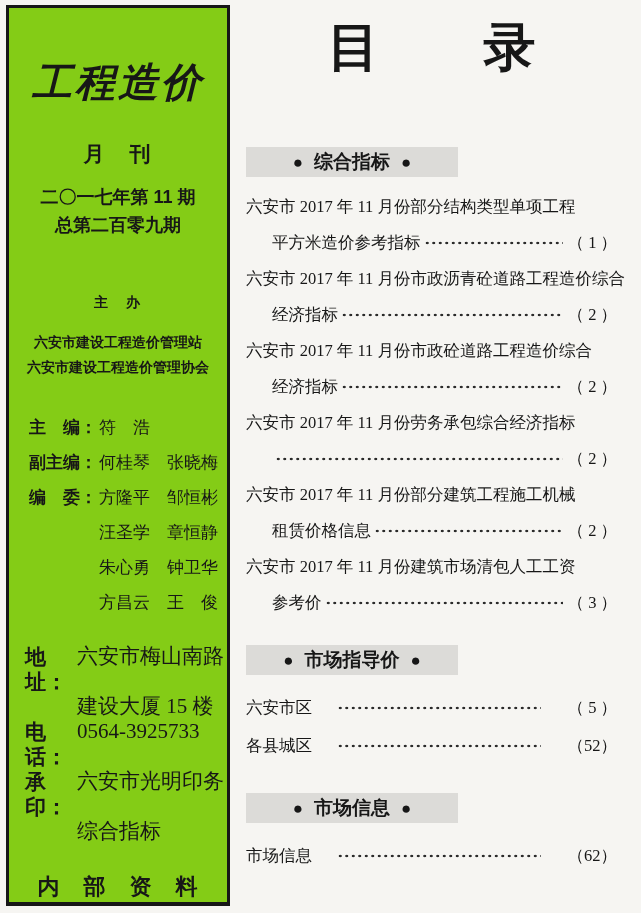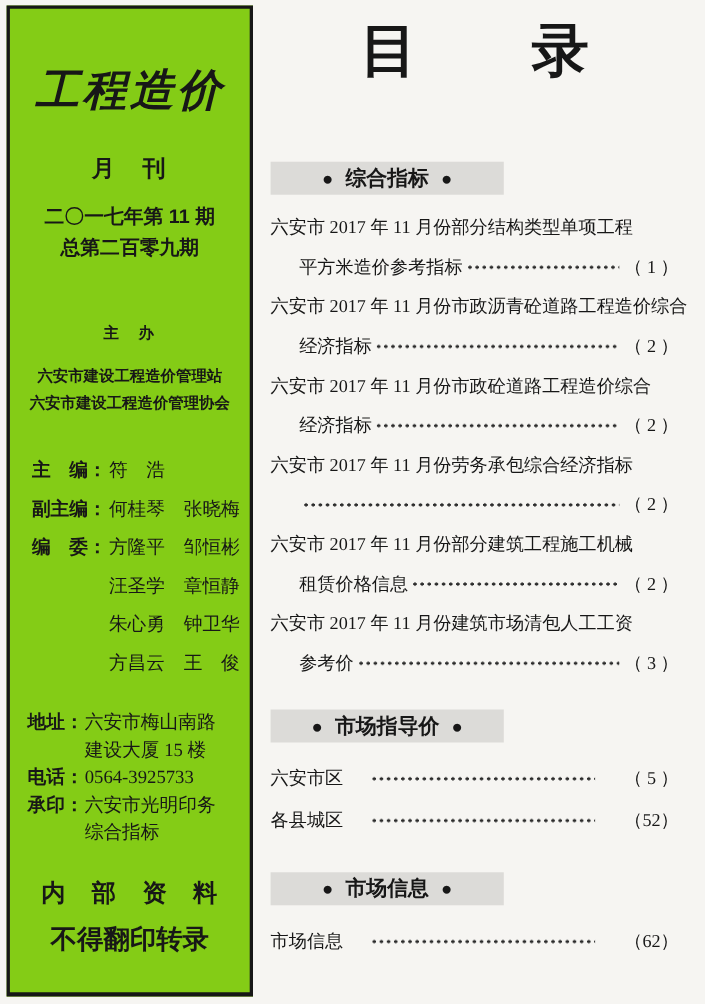--- a/index.html
+++ b/index.html
@@ -39,21 +39,21 @@
   .m-orghead {
     margin-top:50px;
     font-size:14px; font-weight:bold; letter-spacing:2px; line-height:28px;
     font-family:"Liberation Sans", sans-serif;
   }
   .m-orgs { margin-top:14px; font-size:14px; font-weight:bold; line-height:25px; letter-spacing:0; }
   .m-staff { margin-top:36px; text-align:left; padding-left:20px; padding-right:6px; font-size:17px; }
   .staff-row { height:35px; display:flex; align-items:flex-start; }
   .staff-role { flex:none; width:70px; font-weight:bold; font-family:"Liberation Sans", sans-serif; white-space:pre; }
   .staff-names { white-space:pre; }
-  .m-contact { margin-top:18px; text-align:left; padding-left:16px; padding-right:20px; font-size:17px; }
+  .m-contact { margin-top:18px; text-align:left; padding-left:16px; padding-right:20px; font-size:21px; }
   .contact-row { min-height:25px; line-height:25px; display:flex; }
   .c-label { flex:none; width:52px; font-weight:bold; font-family:"Liberation Sans", sans-serif; }
   .c-val { white-space:pre; }
   .m-notice1 {
     margin-top:28px; font-size:22px; font-weight:bold; letter-spacing:1px;
     font-family:"Liberation Sans", sans-serif; line-height:30px;
   }
   .m-notice2 {
     margin-top:12px; font-size:24px; font-weight:bold;
     font-family:"Liberation Sans", sans-serif; line-height:32px;

